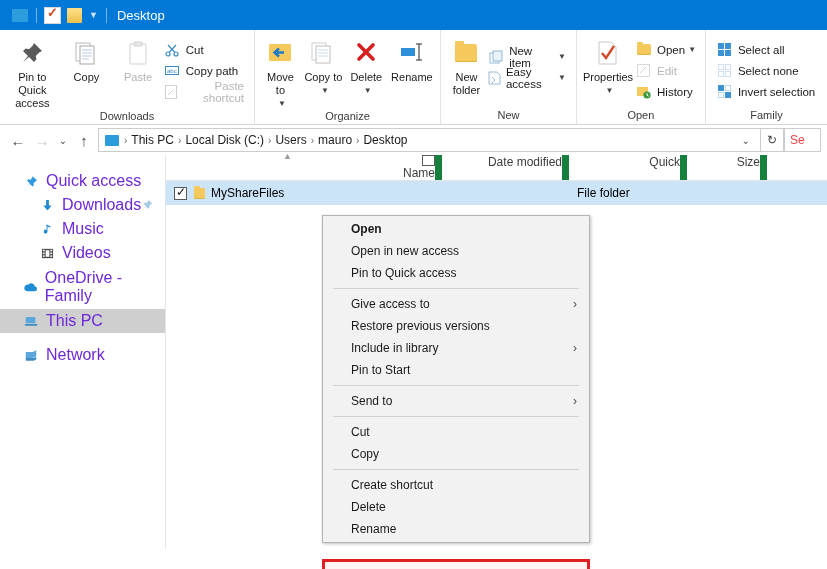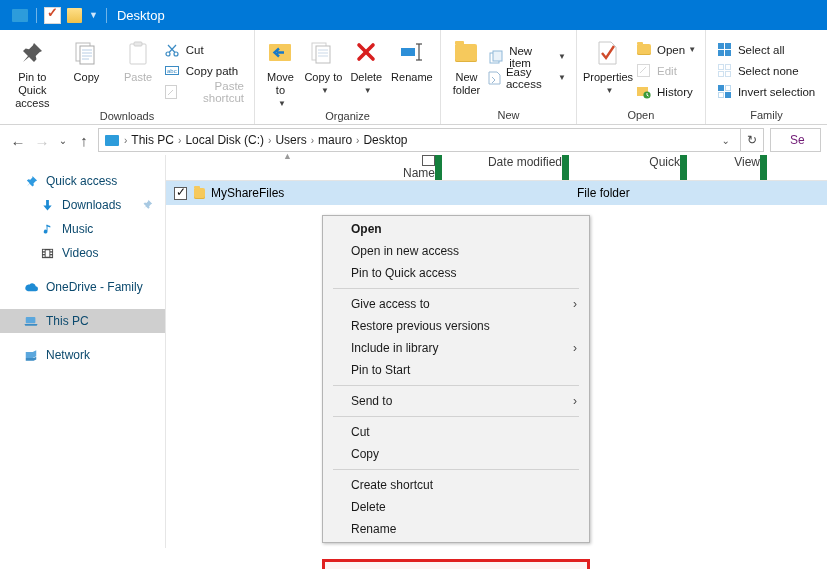--- a/index.html
+++ b/index.html
@@ -54,26 +54,26 @@
   .navbtn{width:24px;height:24px;display:flex;align-items:center;justify-content:center;color:#4a4a4a;font-size:15px;}
   .navbtn.dim{color:#c8c8c8;}
   .navbtn.sm{width:18px;font-size:10px;}
   .crumbbox{flex:1;height:22px;border:1px solid #cccccc;background:#fff;display:flex;align-items:center;padding:0 4px;margin-left:2px;}
   .crumb-ico{width:14px;height:11px;background:#2d9cdb;border-radius:1px;margin:0 4px 0 2px;}
   .crumb{font-size:12px;color:#1a1a1a;padding:0 3px;}
   .crumb-sep{color:#6b6b6b;font-size:10px;padding:0 1px;}
   .crumbspacer{flex:1;}
   .crumb-caret{color:#555;font-size:10px;padding:0 6px;}
   .refresh{width:22px;height:22px;border:1px solid #cccccc;border-left:none;display:flex;align-items:center;justify-content:center;color:#444;font-size:12px;}
-  .searchbox{width:30px;height:22px;border:1px solid #cccccc;margin-left:6px;display:flex;align-items:center;padding-left:19px;color:#701a75;font-size:12px;overflow:hidden;}
+  .searchbox{width:30px;height:22px;border:1px solid #cccccc;margin-left:0;display:flex;align-items:center;padding-left:5px;color:#ef4444;font-size:12px;overflow:hidden;}
 
   
   .content{display:flex;height:calc(569px - 30px - 22px - 94px - 30px);}
   .sidebar{width:165px;border-right:1px solid #e6e6e6;padding-top:14px;background:#fff;position:relative;}
-  .navitem{height:24px;display:flex;align-items:center;font-size:12px;color:#0c4a6e;padding-left:22px;position:relative;}
+  .navitem{height:24px;display:flex;align-items:center;font-size:16px;color:#6d28d9;padding-left:22px;position:relative;}
   .navitem.indent{padding-left:38px;}
   .navitem.selected{background:#cfcfcf;}
   .navitem .ni{width:18px;display:flex;align-items:center;justify-content:center;margin-right:6px;}
   .pin-small{position:absolute;right:12px;color:#7fb2de;font-size:11px;}
   .group-gap{height:10px;}
 
   
   .filelist{flex:1;position:relative;background:#fff;}
   .colhdr{height:25px;display:flex;align-items:center;border-bottom:1px solid #e4e4e4;font-size:12px;color:#3c3c3c;position:relative;}
   .colhdr .cell{height:25px;display:flex;align-items:flex-end;border-right:7px solid #15803d;padding-left:8px;box-sizing:border-box;flex-direction:column;}
@@ -478,21 +478,21 @@
     </div>
 
     <div class="filelist">
       <div class="colhdr">
         <div class="cell" style="width:276px">
           <span class="chk"></span>
           <span style="margin-left:9px">Name</span>
         </div>
         <div class="cell" style="width:127px">Date modified</div>
         <div class="cell" style="width:118px">Quick</div>
-        <div class="cell" style="width:80px">View</div>
+        <div class="cell" style="width:80px">Size</div>
         <div class="sortmark">▲</div>
       </div>
       <div class="row">
         <div class="cell" style="width:276px">
           <span class="chk checked"></span>
           <span style="margin-left:7px;display:inline-flex">
               <span class="folder sm" style="width:11px;height:11px"></span>
             </span>
           <span style="margin-left:6px">MyShareFiles</span>
         </div>

